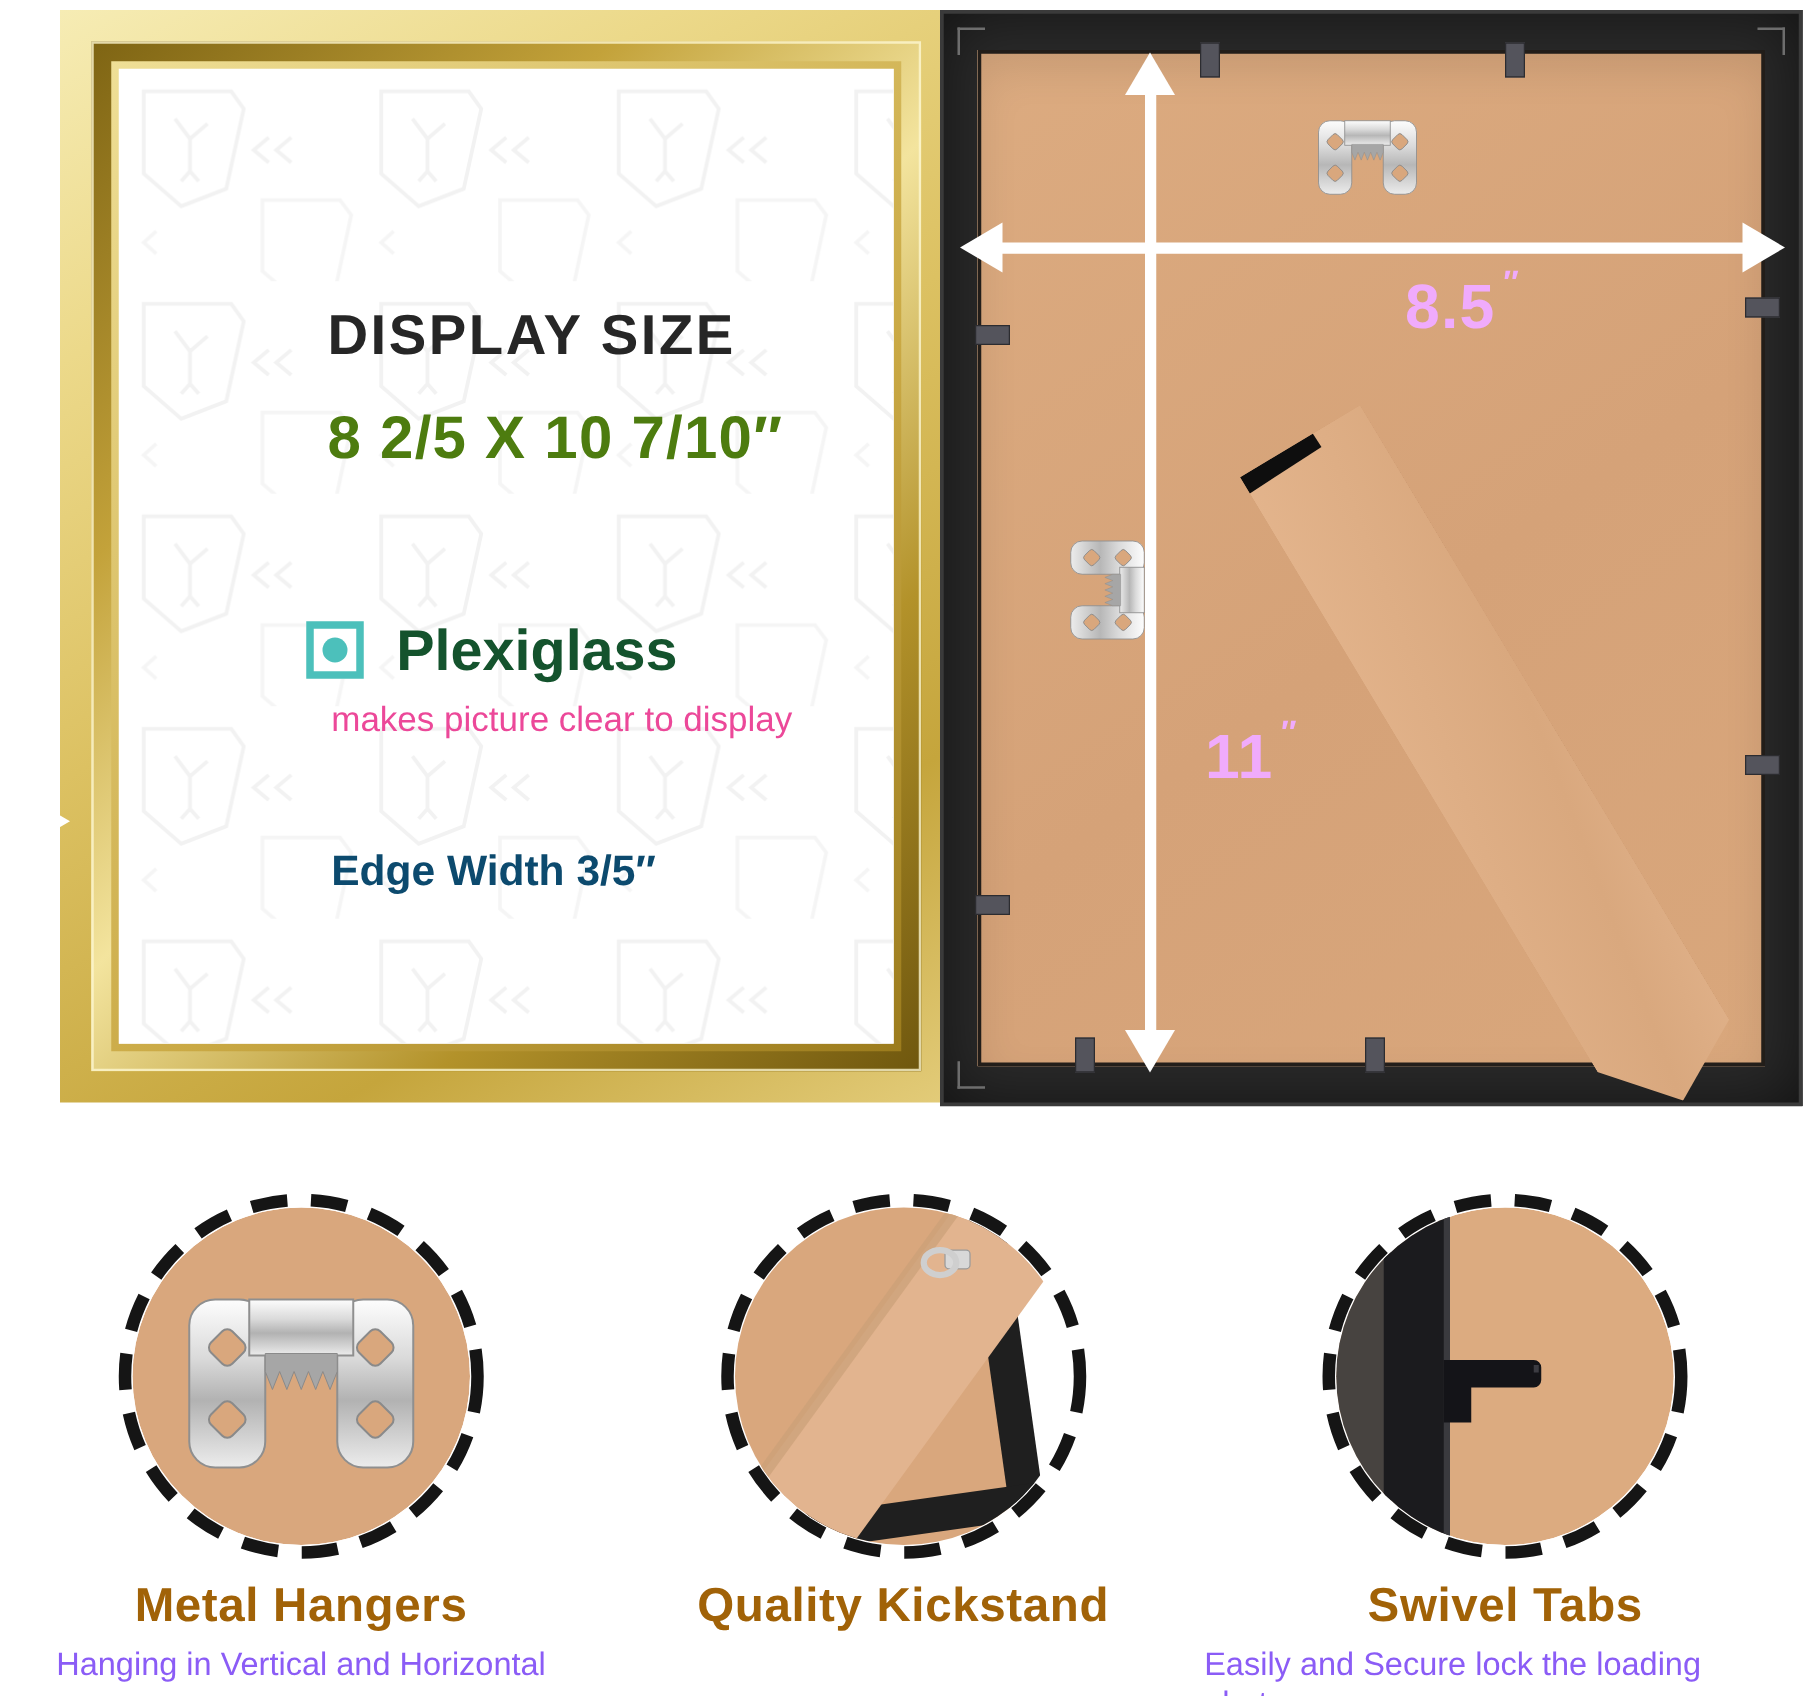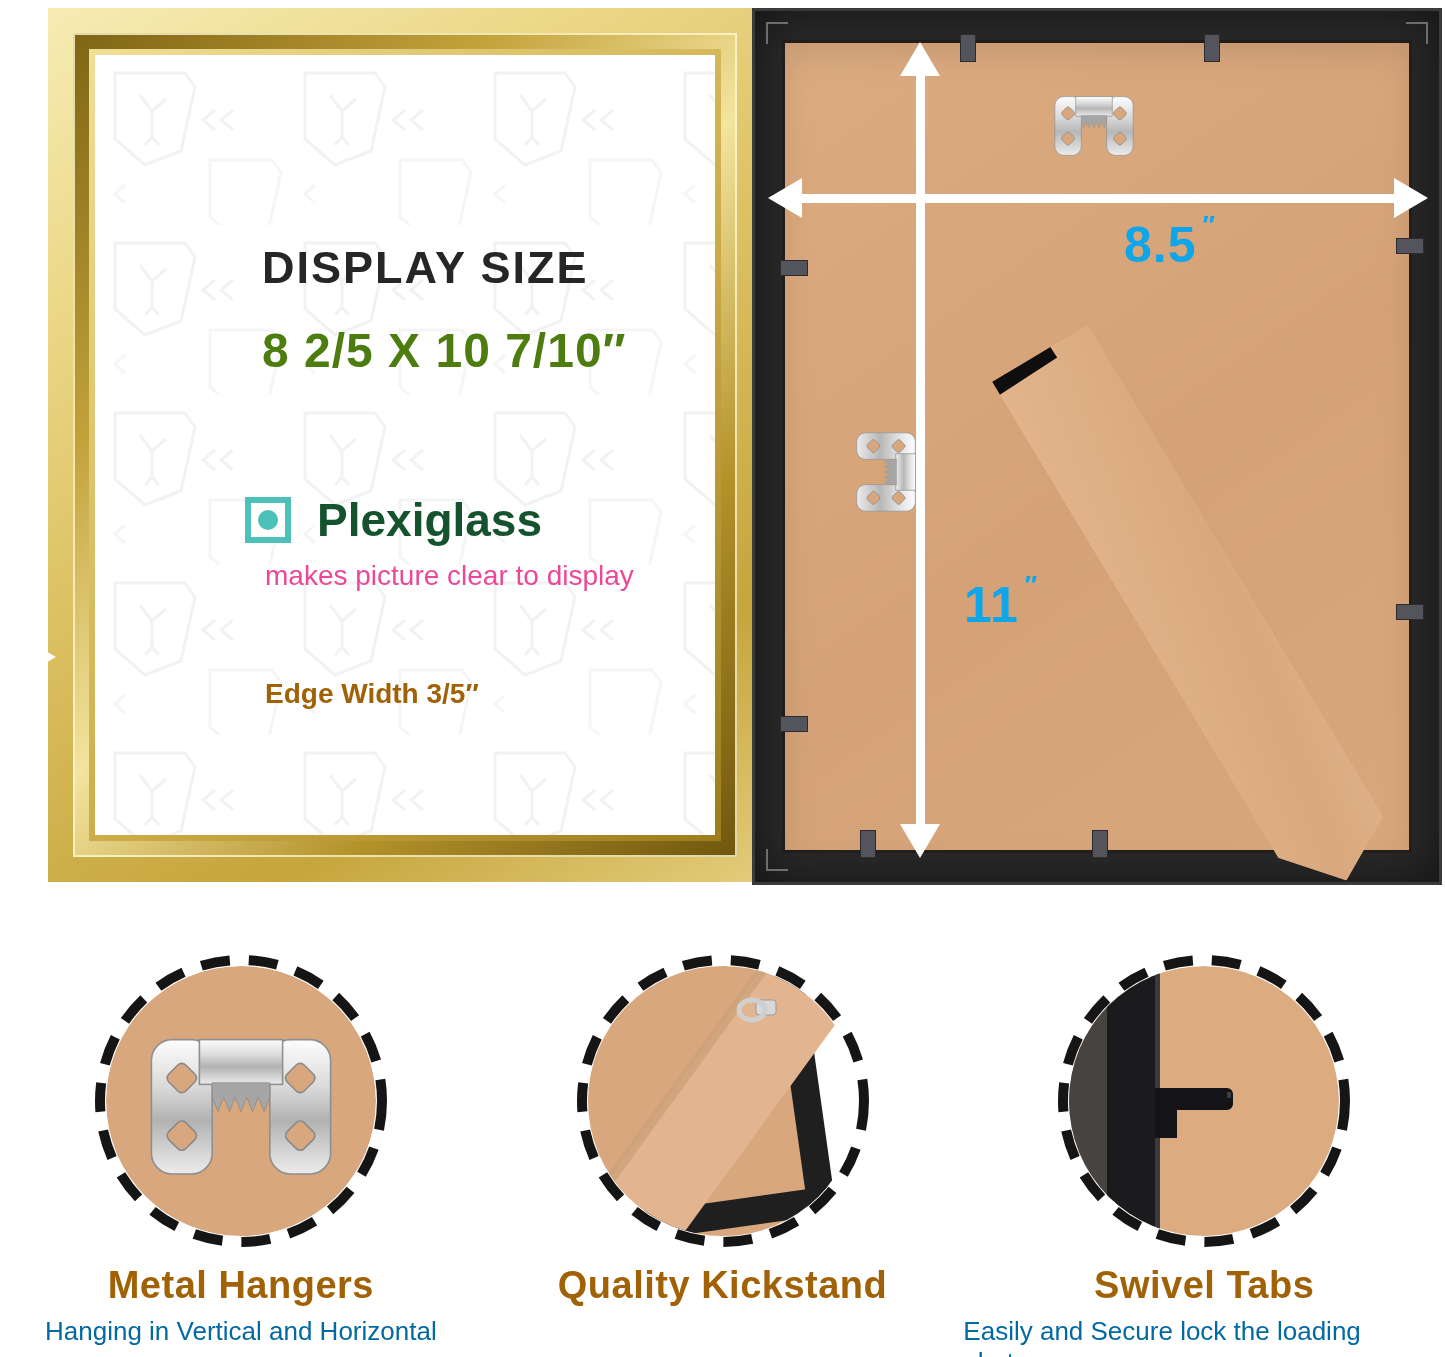--- a/index.html
+++ b/index.html
@@ -22,21 +22,21 @@
   .display-title { position:absolute; left:167px; top:187px; font-size:45px; font-weight:800;
     letter-spacing:2px; color:#262626; }
   .display-size { position:absolute; left:167px; top:268px; font-size:48px; font-weight:800;
     letter-spacing:1px; color:#4d7c0f; }
   .plexi-row { position:absolute; left:150px; top:438px; display:flex; align-items:center; }
   .plexi-box { width:46px; height:46px; border:6px solid #4cc0bb; background:#ffffff;
     display:flex; align-items:center; justify-content:center; }
   .plexi-dot { width:20px; height:20px; border-radius:50%; background:#4cc0bb; }
   .plexi-label { margin-left:26px; font-size:46px; font-weight:800; color:#14532d; }
   .plexi-desc { position:absolute; left:170px; top:505px; font-size:28px; color:#ec4899; }
-  .edge-width { position:absolute; left:170px; top:623px; font-size:28px; font-weight:700; color:#a16207; }
+  .edge-width { position:absolute; left:170px; top:623px; font-size:34px; font-weight:700; color:#0c4a6e; }
   .edge-arrow { position:absolute; left:0px; top:646px; }
 
   
   .back-frame { position:absolute; left:752px; top:8px; width:690px; height:877px;
     background:#2a2a2a;
     box-shadow:inset 0 0 0 3px #3a3a3a, inset 0 0 55px rgba(0,0,0,.6); }
   .mdf-panel { position:absolute; left:30px; top:32px; right:30px; bottom:32px;
     background:linear-gradient(145deg,#dcab80 0%,#d5a278 55%,#d9a77c 100%);
     box-shadow:inset 0 0 0 3px rgba(15,15,15,.9), inset 0 14px 34px rgba(0,0,0,.10); }
   .corner-mark { position:absolute; width:22px; height:22px; opacity:.45; }
@@ -55,39 +55,39 @@
   .tri { position:absolute; width:0; height:0; }
   .v-head-up { left:148px; top:34px; border-left:20px solid transparent; border-right:20px solid transparent;
     border-bottom:34px solid #ffffff; }
   .v-head-dn { left:148px; top:816px; border-left:20px solid transparent; border-right:20px solid transparent;
     border-top:34px solid #ffffff; }
   .h-shaft { position:absolute; left:48px; top:186px; width:596px; height:9px; background:#ffffff; }
   .h-head-l { left:16px; top:170px; border-top:20px solid transparent; border-bottom:20px solid transparent;
     border-right:34px solid #ffffff; }
   .h-head-r { left:642px; top:170px; border-top:20px solid transparent; border-bottom:20px solid transparent;
     border-left:34px solid #ffffff; }
-  .dim-label { position:absolute; color:#0ea5e9; font-weight:800; font-size:50px; letter-spacing:1px; }
+  .dim-label { position:absolute; color:#f0abfc; font-weight:800; font-size:50px; letter-spacing:1px; }
   .dim-label .unit { font-size:26px; vertical-align:28px; margin-left:6px; font-weight:700; }
   .dim-w { left:372px; top:202px; }
   .dim-h { left:212px; top:562px; }
 
   
   .kickstand { position:absolute; left:232px; top:345px; width:112px; height:610px;
     background:linear-gradient(100deg,#e3b48c,#d9a87e 70%,#dfb088);
     transform:rotate(-31deg); transform-origin:50% 0;
     clip-path:polygon(0 0,100% 0,100% 94%,42% 100%,0 91%);
     box-shadow:6px 4px 14px rgba(60,30,10,.28); z-index:5; }
   .kick-cap { position:absolute; left:-4px; top:-10px; width:64%; height:24px; background:#0e0e0e;
     transform:rotate(-2deg); }
 
   
   .features { position:absolute; left:0; top:948px; width:1445px; display:flex; }
   .feature { flex:1; display:flex; flex-direction:column; align-items:center; }
   .feature-title { margin-top:10px; font-size:38px; font-weight:800; color:#a16207; letter-spacing:.5px; }
-  .feature-sub { margin-top:9px; font-size:26px; color:#0369a1; }
+  .feature-sub { margin-top:9px; font-size:26px; color:#8b5cf6; }
 </style>
 </head>
 <body>
 
 <div class="canvas">
 
   <div class="gold-frame">
     <div class="gold-outer"></div>
     <div class="gold-bead"></div>
     <div class="gold-lip"></div>

